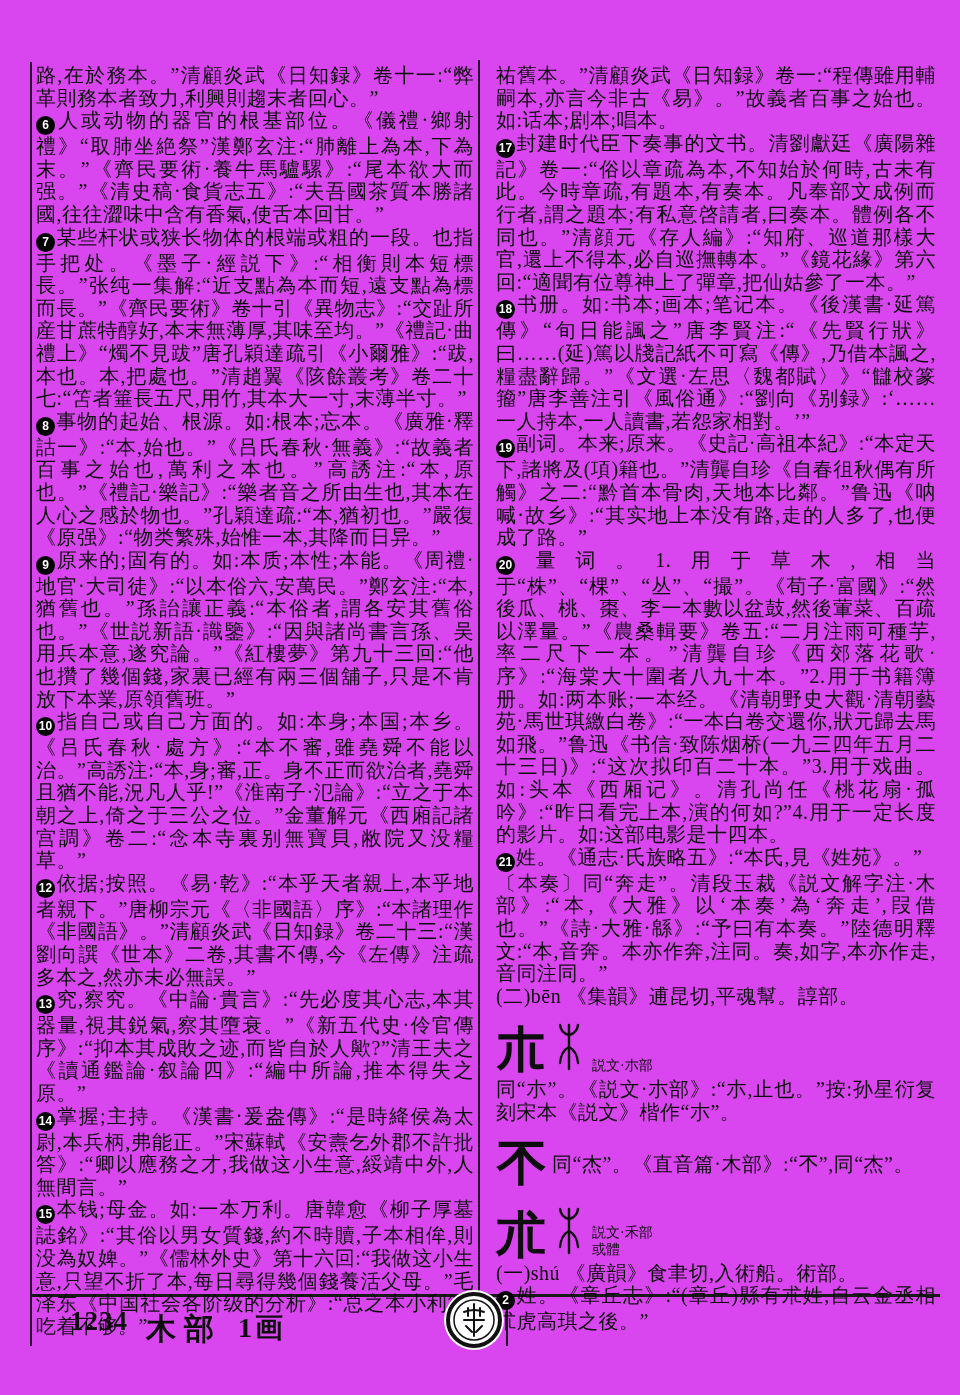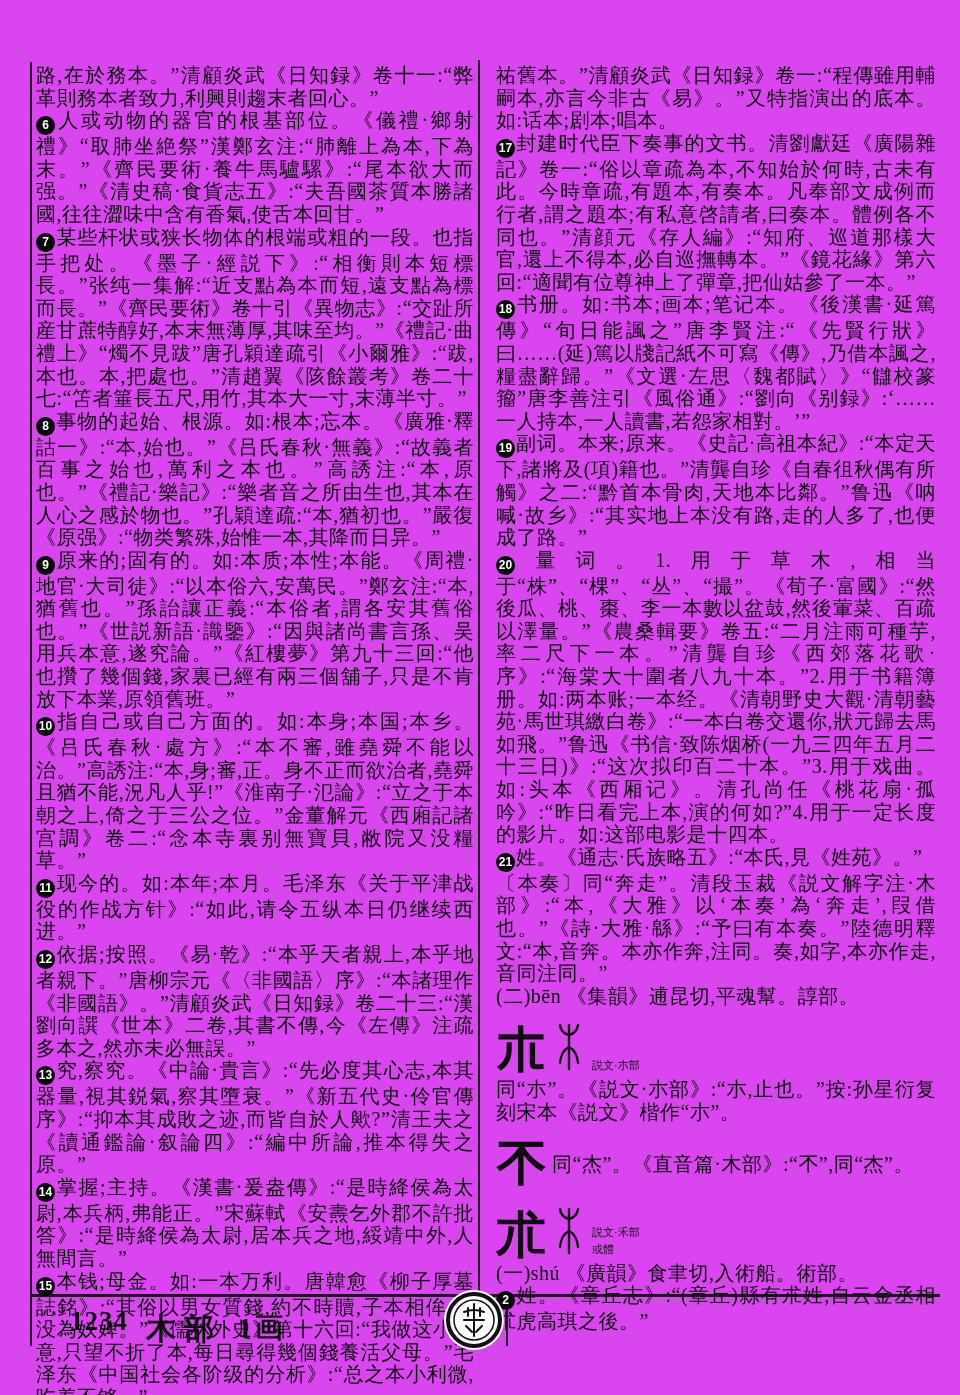--- a/index.html
+++ b/index.html
@@ -27,21 +27,21 @@
     display:inline-block;width:19px;height:19px;border-radius:50%;
     background:#000;color:#fff;font-size:12px;line-height:19px;
     text-align:center;letter-spacing:0;vertical-align:-2px;margin-right:1px;
     font-family:"Liberation Sans","DejaVu Sans",sans-serif;font-weight:bold;
   }
   
   .headword{margin-top:14px;margin-bottom:6px;}
   .hw-row{display:flex;align-items:flex-end;gap:10px;}
   .hw-char{font-size:50px;line-height:54px;font-weight:bold;letter-spacing:0;}
   .hw-seal{flex:0 0 auto;}
-  .hw-label{font-size:11px;line-height:17px;letter-spacing:0;
+  .hw-label{font-size:14px;line-height:17px;letter-spacing:0;
             padding-bottom:4px;white-space:pre-line;}
   .hw-inline{display:flex;align-items:center;gap:6px;}
   .hw-inline .para{flex:1;}
   
   .footer{position:absolute;left:12px;top:1300px;width:960px;height:60px;}
   .page-number{position:absolute;left:58px;top:6px;font-size:27px;font-weight:bold;
                font-family:"Liberation Serif","DejaVu Serif",serif;letter-spacing:1px;}
   .footer-radical{position:absolute;left:134px;top:9px;font-size:30px;font-weight:bold;letter-spacing:8px;}
   .footer-strokes{position:absolute;left:226px;top:9px;font-size:28px;font-weight:bold;letter-spacing:3px;}
   .stamp{position:absolute;left:432px;top:-10px;width:60px;height:60px;background:#fff;
@@ -56,28 +56,27 @@
   <div class="rule footer-rule"></div>
   <div class="rule stamp-divider"></div>
 
   <div class="column col-left" id="left-col">
       <div class="para"><span>路,在於務本。”清顧炎武《日知録》卷十一:“弊革則務本者致力,利興則趨末者回心。”</span></div>
       <div class="para"><span class="badge">6</span><span>人或动物的器官的根基部位。《儀禮·鄉射禮》“取肺坐絶祭”漢鄭玄注:“肺離上為本,下為末。”《齊民要術·養牛馬驢騾》:“尾本欲大而强。”《清史稿·食貨志五》:“夫吾國茶質本勝諸國,往往澀味中含有香氣,使舌本回甘。”</span></div>
       <div class="para"><span class="badge">7</span><span>某些杆状或狭长物体的根端或粗的一段。也指手把处。《墨子·經説下》:“相衡則本短標長。”张纯一集解:“近支點為本而短,遠支點為標而長。”《齊民要術》卷十引《異物志》:“交趾所産甘蔗特醇好,本末無薄厚,其味至均。”《禮記·曲禮上》“燭不見跋”唐孔穎達疏引《小爾雅》:“跋,本也。本,把處也。”清趙翼《陔餘叢考》卷二十七:“笘者箠長五尺,用竹,其本大一寸,末薄半寸。”</span></div>
       <div class="para"><span class="badge">8</span><span>事物的起始、根源。如:根本;忘本。《廣雅·釋詁一》:“本,始也。”《吕氏春秋·無義》:“故義者百事之始也,萬利之本也。”高誘注:“本,原也。”《禮記·樂記》:“樂者音之所由生也,其本在人心之感於物也。”孔穎達疏:“本,猶初也。”嚴復《原强》:“物类繁殊,始惟一本,其降而日异。”</span></div>
       <div class="para"><span class="badge">9</span><span>原来的;固有的。如:本质;本性;本能。《周禮·地官·大司徒》:“以本俗六,安萬民。”鄭玄注:“本,猶舊也。”孫詒讓正義:“本俗者,謂各安其舊俗也。”《世説新語·識鑒》:“因與諸尚書言孫、吴用兵本意,遂究論。”《紅樓夢》第九十三回:“他也攢了幾個錢,家裏已經有兩三個舖子,只是不肯放下本業,原領舊班。”</span></div>
       <div class="para"><span class="badge">10</span><span>指自己或自己方面的。如:本身;本国;本乡。《吕氏春秋·處方》:“本不審,雖堯舜不能以治。”高誘注:“本,身;審,正。身不正而欲治者,堯舜且猶不能,況凡人乎!”《淮南子·氾論》:“立之于本朝之上,倚之于三公之位。”金董解元《西廂記諸宫調》卷二:“念本寺裏别無寶貝,敝院又没糧草。”</span></div>
-      <div class="para"><span class="badge">11</span><span>现今的。如:本年;本月。毛泽东《关于平津战役的作战方针》:“如此,请令五纵本日仍继续西进。”</span></div>
       <div class="para"><span class="badge">12</span><span>依据;按照。《易·乾》:“本乎天者親上,本乎地者親下。”唐柳宗元《〈非國語〉序》:“本諸理作《非國語》。”清顧炎武《日知録》卷二十三:“漢劉向譔《世本》二卷,其書不傳,今《左傳》注疏多本之,然亦未必無誤。”</span></div>
       <div class="para"><span class="badge">13</span><span>究,察究。《中論·貴言》:“先必度其心志,本其器量,視其鋭氣,察其墮衰。”《新五代史·伶官傳序》:“抑本其成敗之迹,而皆自於人歟?”清王夫之《讀通鑑論·叙論四》:“編中所論,推本得失之原。”</span></div>
-      <div class="para"><span class="badge">14</span><span>掌握;主持。《漢書·爰盎傳》:“是時絳侯為太尉,本兵柄,弗能正。”宋蘇軾《安燾乞外郡不許批答》:“是時絳侯為太尉,居本兵之地,綏靖中外,人無間言。”</span></div>
+      <div class="para"><span class="badge">14</span><span>掌握;主持。《漢書·爰盎傳》:“是時絳侯為太尉,本兵柄,弗能正。”宋蘇軾《安燾乞外郡不許批答》:“卿以應務之才,我做这小生意,綏靖中外,人無間言。”</span></div>
       <div class="para"><span class="badge">15</span><span>本钱;母金。如:一本万利。唐韓愈《柳子厚墓誌銘》:“其俗以男女質錢,約不時贖,子本相侔,則没為奴婢。”《儒林外史》第十六回:“我做这小生意,只望不折了本,每日尋得幾個錢養活父母。”毛泽东《中国社会各阶级的分析》:“总之本小利微,吃着不够。”</span></div>
     </div>
   <div class="column col-right" id="right-col">
-      <div class="para"><span>祐舊本。”清顧炎武《日知録》卷一:“程傳雖用輔嗣本,亦言今非古《易》。”又特指演出的底本。如:话本;剧本;唱本。</span></div>
+      <div class="para"><span>祐舊本。”清顧炎武《日知録》卷一:“程傳雖用輔嗣本,亦言今非古《易》。”故義者百事之始也。如:话本;剧本;唱本。</span></div>
       <div class="para"><span class="badge">17</span><span>封建时代臣下奏事的文书。清劉獻廷《廣陽雜記》卷一:“俗以章疏為本,不知始於何時,古未有此。今時章疏,有題本,有奏本。凡奉部文成例而行者,謂之題本;有私意啓請者,曰奏本。體例各不同也。”清顔元《存人編》:“知府、巡道那樣大官,還上不得本,必自巡撫轉本。”《鏡花緣》第六回:“適聞有位尊神上了彈章,把仙姑參了一本。”</span></div>
       <div class="para"><span class="badge">18</span><span>书册。如:书本;画本;笔记本。《後漢書·延篤傳》“旬日能諷之”唐李賢注:“《先賢行狀》曰……(延)篤以牋記紙不可寫《傳》,乃借本諷之,糧盡辭歸。”《文選·左思〈魏都賦〉》“讎校篆籀”唐李善注引《風俗通》:“劉向《别録》:‘……一人持本,一人讀書,若怨家相對。’”</span></div>
       <div class="para"><span class="badge">19</span><span>副词。本来;原来。《史記·高祖本紀》:“本定天下,諸將及(項)籍也。”清龔自珍《自春徂秋偶有所觸》之二:“黔首本骨肉,天地本比鄰。”鲁迅《呐喊·故乡》:“其实地上本没有路,走的人多了,也便成了路。”</span></div>
       <div class="para"><span class="badge">20</span><span>量词。1.用于草木,相当于“株”、“棵”、“丛”、“撮”。《荀子·富國》:“然後瓜、桃、棗、李一本數以盆鼓,然後葷菜、百疏以澤量。”《農桑輯要》卷五:“二月注雨可種芋,率二尺下一本。”清龔自珍《西郊落花歌·序》:“海棠大十圍者八九十本。”2.用于书籍簿册。如:两本账;一本经。《清朝野史大觀·清朝藝苑·馬世琪繳白卷》:“一本白卷交還你,狀元歸去馬如飛。”鲁迅《书信·致陈烟桥(一九三四年五月二十三日)》:“这次拟印百二十本。”3.用于戏曲。如:头本《西厢记》。清孔尚任《桃花扇·孤吟》:“昨日看完上本,演的何如?”4.用于一定长度的影片。如:这部电影是十四本。</span></div>
       <div class="para"><span class="badge">21</span><span>姓。《通志·氏族略五》:“本氏,見《姓苑》。”</span></div>
       <div class="para"><span>〔本奏〕同“奔走”。清段玉裁《説文解字注·木部》:“本,《大雅》以‘本奏’為‘奔走’,叚借也。”《詩·大雅·緜》:“予曰有本奏。”陸德明釋文:“本,音奔。本亦作奔,注同。奏,如字,本亦作走,音同注同。”</span></div>
       <div class="para"><span>(二)bēn 《集韻》逋昆切,平魂幫。諄部。</span></div>
       <div class="headword">
         <div class="hw-row">
           <span class="hw-char">𣎳</span>

